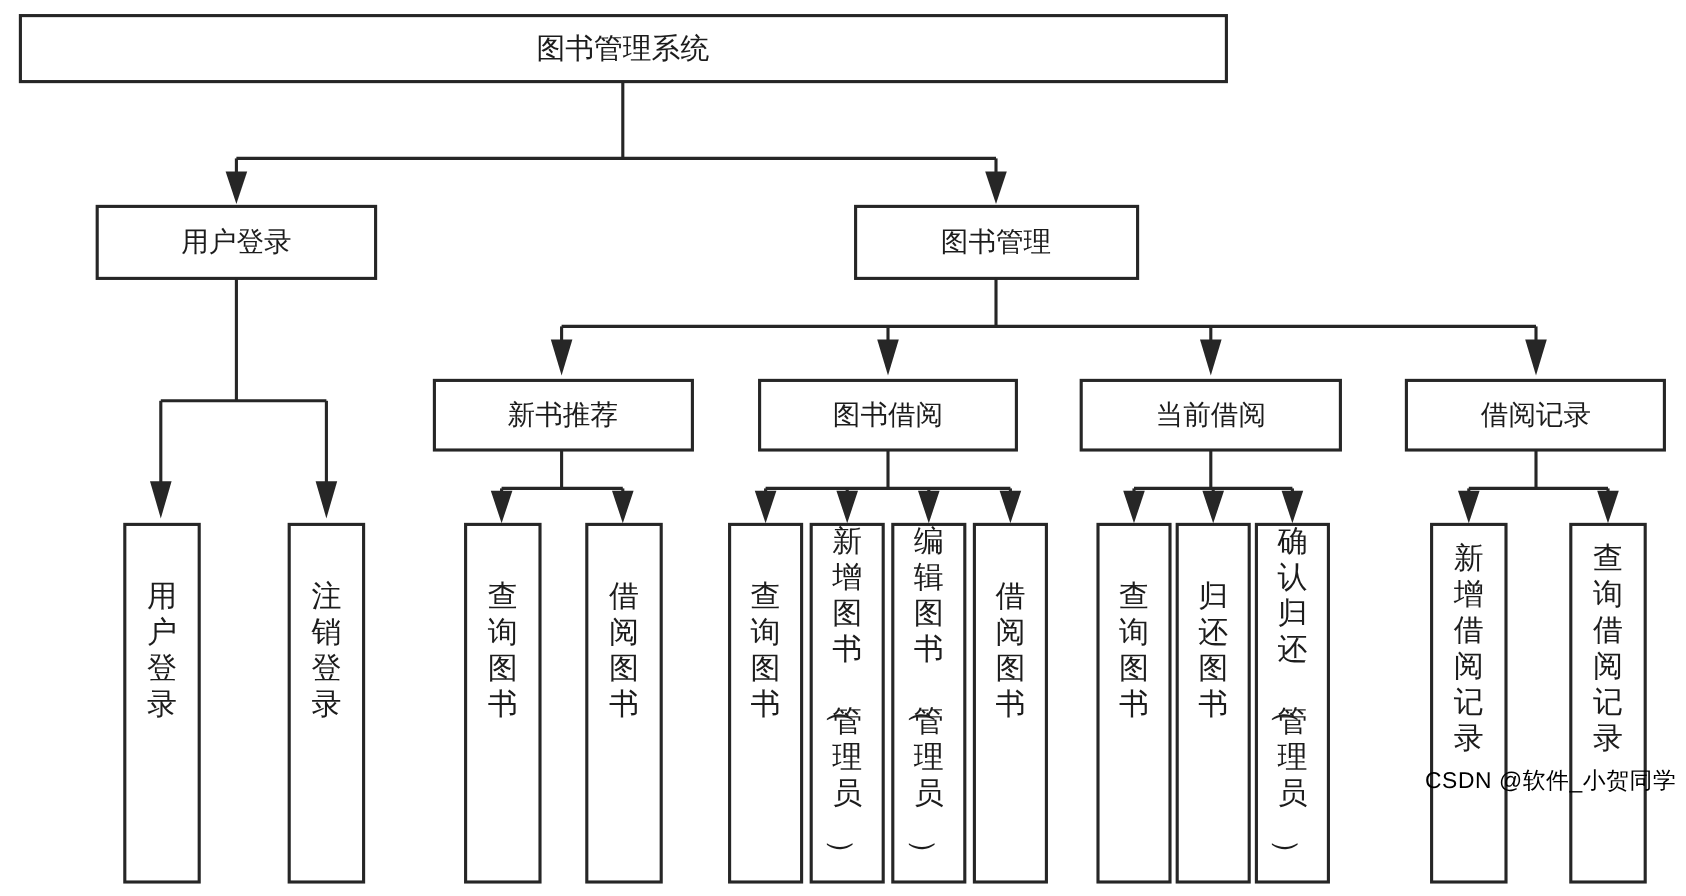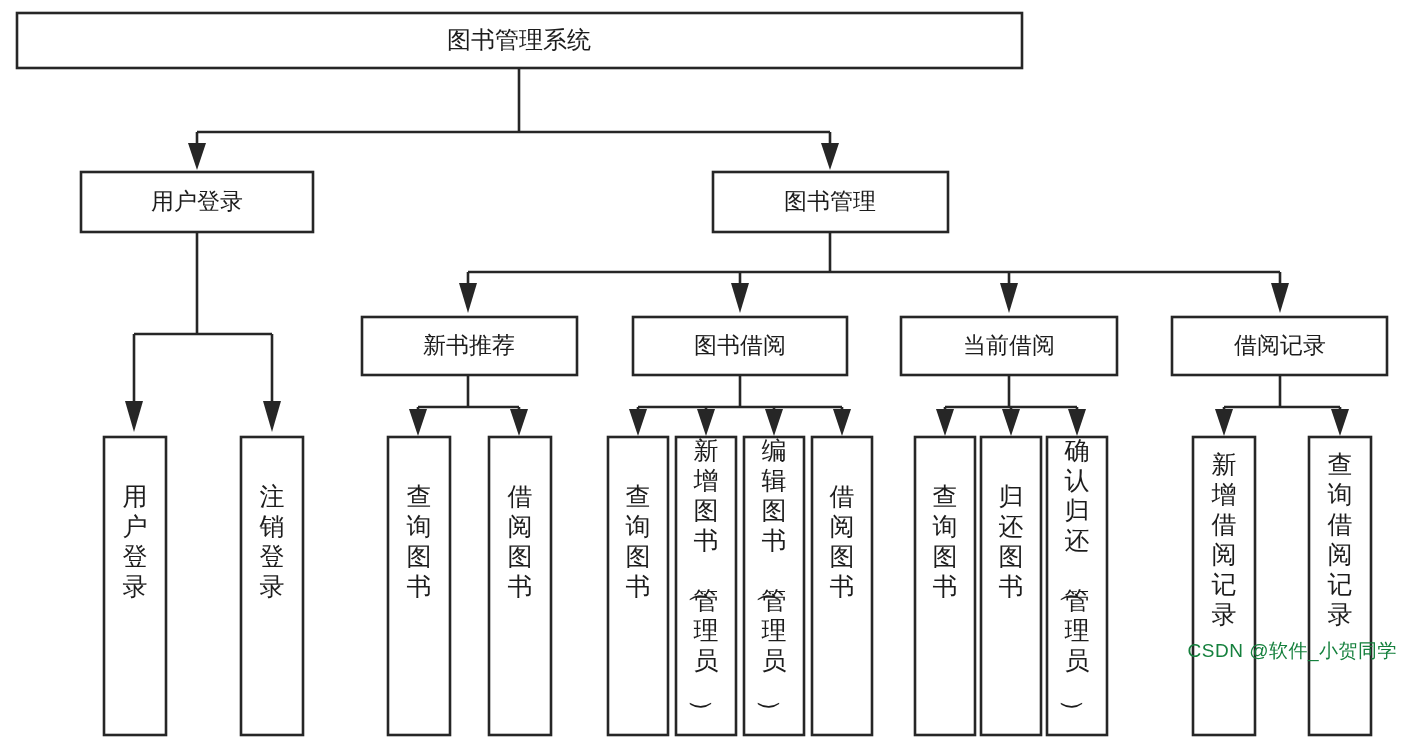--- a/index.html
+++ b/index.html
@@ -18,21 +18,21 @@
     dominant-baseline:middle;
   }
   .node-label.root{font-size:24px;}
   .vlabel{
     font-family:"Liberation Sans","DejaVu Sans",sans-serif;
     fill:#1c1c1c;font-size:25px;text-anchor:middle;
   }
   .watermark{
     position:absolute;right:8px;bottom:3px;
     font-family:"Liberation Sans","DejaVu Sans",sans-serif;
-    font-size:19px;color:#15803d;white-space:nowrap;letter-spacing:0.5px;
+    font-size:19px;color:#000000;white-space:nowrap;letter-spacing:0.5px;
     pointer-events:none;user-select:none;
   }
 </style>
 </head>
 <body>
 
 <div id="stage">
 
   <svg id="diagram" viewBox="0 0 1405 747">
 

